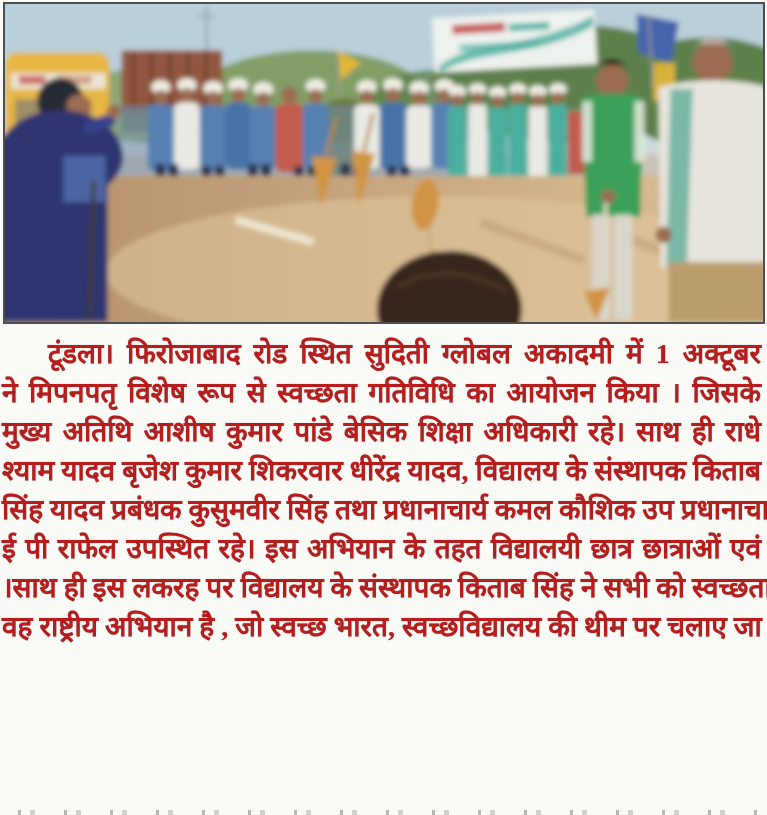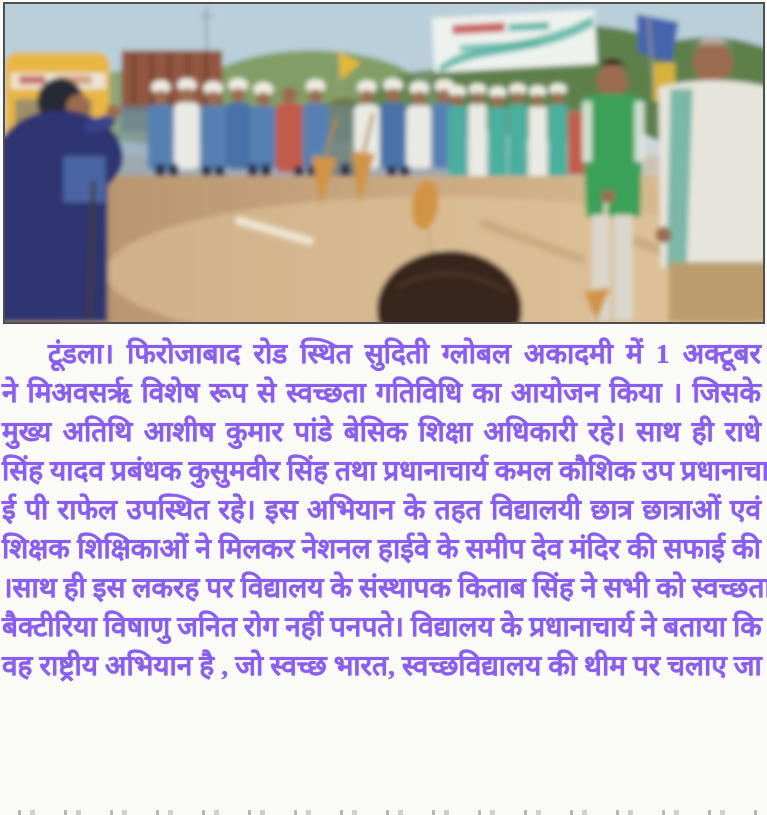--- a/index.html
+++ b/index.html
@@ -282,25 +282,24 @@
       <g>
         <ellipse cx="442" cy="302" rx="72" ry="58" class="f-hair"></ellipse>
         <path d="M390,280 Q440,250 500,284" stroke="#4a3020" stroke-width="5" fill="none" opacity=".7"></path>
       </g>
 
       <rect x="-20" y="-20" width="794" height="354" fill="#e8d0a8" opacity=".06"></rect>
     </g>
   </svg>
 </div>
 
-<div class="article" style="color: #8b5cf6;">
+<div class="article" style="color: #b91c1c;">
   <p class="line first"><span class="dateline">टूंडला</span><span>। फिरोजाबाद रोड स्थित सुदिती ग्लोबल अकादमी में 1 अक्टूबर</span></p>
-  <p class="line">ने मिअवसरृ विशेष रूप से स्वच्छता गतिविधि का आयोजन किया । जिसके</p>
+  <p class="line">ने मिपनपतृ विशेष रूप से स्वच्छता गतिविधि का आयोजन किया । जिसके</p>
   <p class="line">मुख्य अतिथि आशीष कुमार पांडे बेसिक शिक्षा अधिकारी रहे। साथ ही राधे</p>
+  <p class="line">श्याम यादव बृजेश कुमार शिकरवार धीरेंद्र यादव, विद्यालय के संस्थापक किताब</p>
   <p class="line">सिंह यादव प्रबंधक कुसुमवीर सिंह तथा प्रधानाचार्य कमल कौशिक उप प्रधानाचार्य</p>
   <p class="line">ई पी राफेल उपस्थित रहे। इस अभियान के तहत विद्यालयी छात्र छात्राओं एवं</p>
-  <p class="line">शिक्षक शिक्षिकाओं ने मिलकर नेशनल हाईवे के समीप देव मंदिर की सफाई की</p>
   <p class="line">।साथ ही इस लकरह पर विद्यालय के संस्थापक किताब सिंह ने सभी को स्वच्छता</p>
-  <p class="line">बैक्टीरिया विषाणु जनित रोग नहीं पनपते। विद्यालय के प्रधानाचार्य ने बताया कि</p>
   <p class="line">वह राष्ट्रीय अभियान है , जो स्वच्छ भारत, स्वच्छविद्यालय की थीम पर चलाए जा</p>
 </div>
 
 <div class="sliver"></div>
 
 </body></html>

